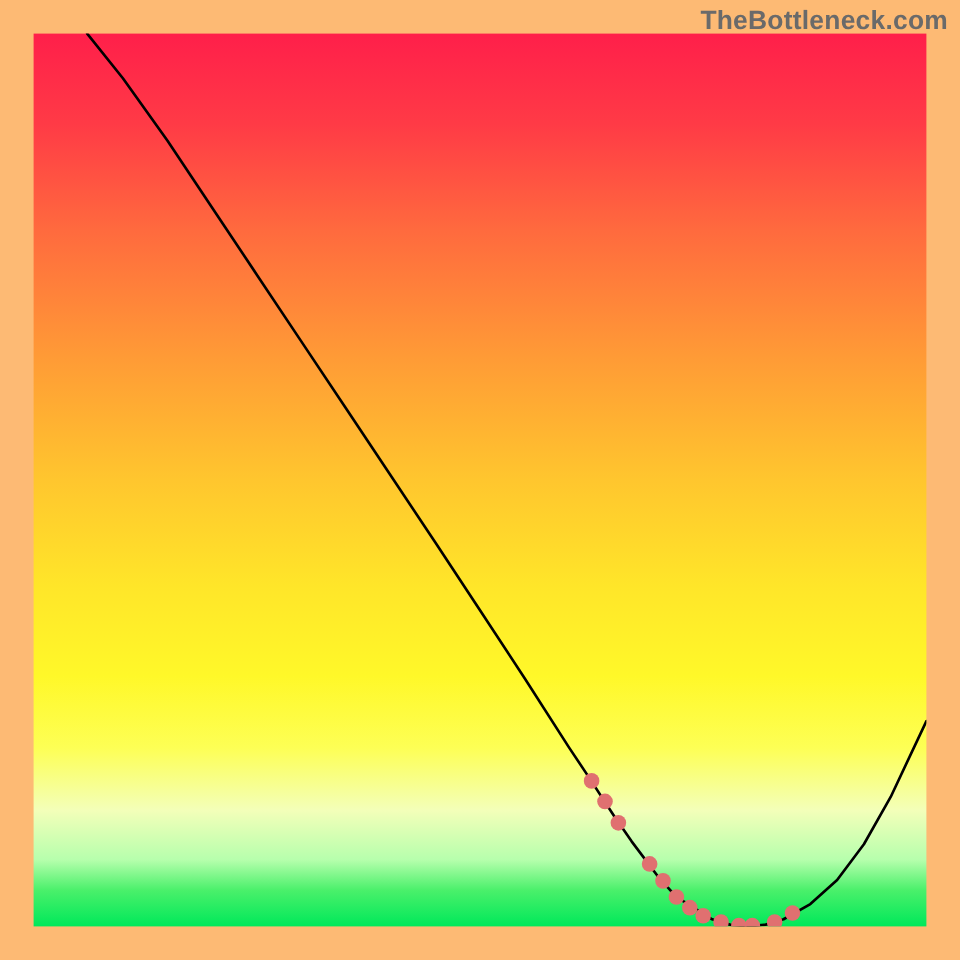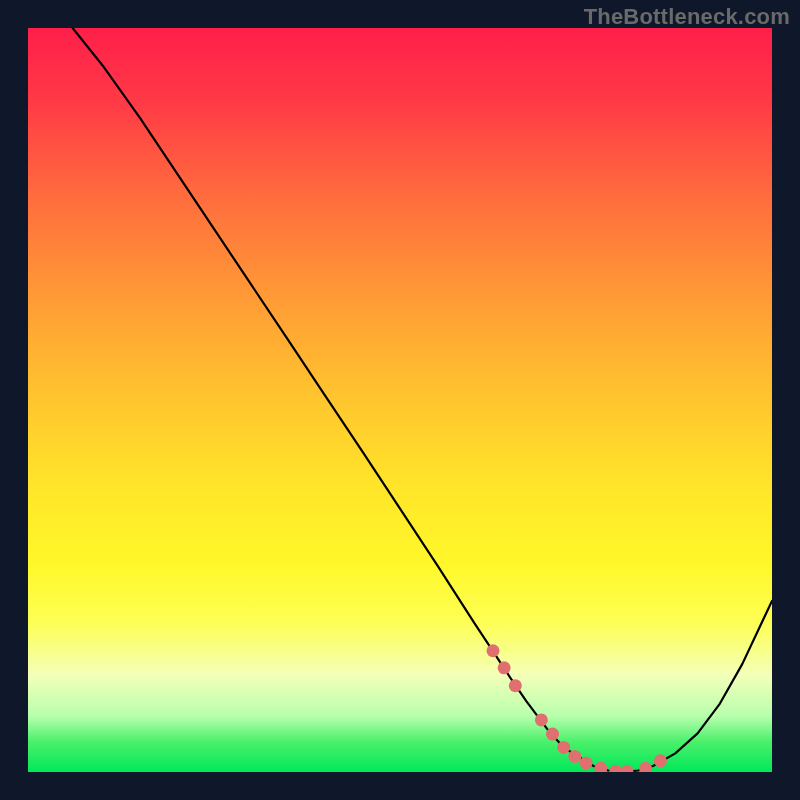--- a/index.html
+++ b/index.html
@@ -8,21 +8,21 @@
     width: 800px;
     height: 800px;
     background: #000;
     overflow: hidden;
     font-family: Arial, Helvetica, sans-serif;
   }
   .frame {
     position: relative;
     width: 800px;
     height: 800px;
-    background: #0f172a;
+    background: #fdba74;
     text-align: center;
   }
   .watermark {
     position: absolute;
     top: 4px;
     right: 10px;
     color: #6a6a6a;
     font-size: 22px;
     font-weight: bold;
     letter-spacing: 0.2px;

